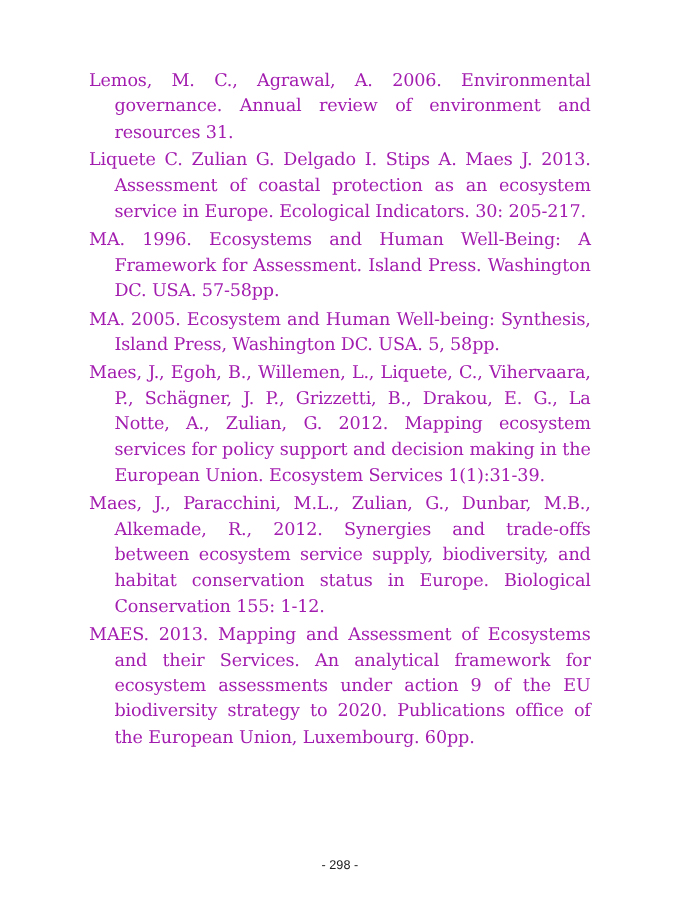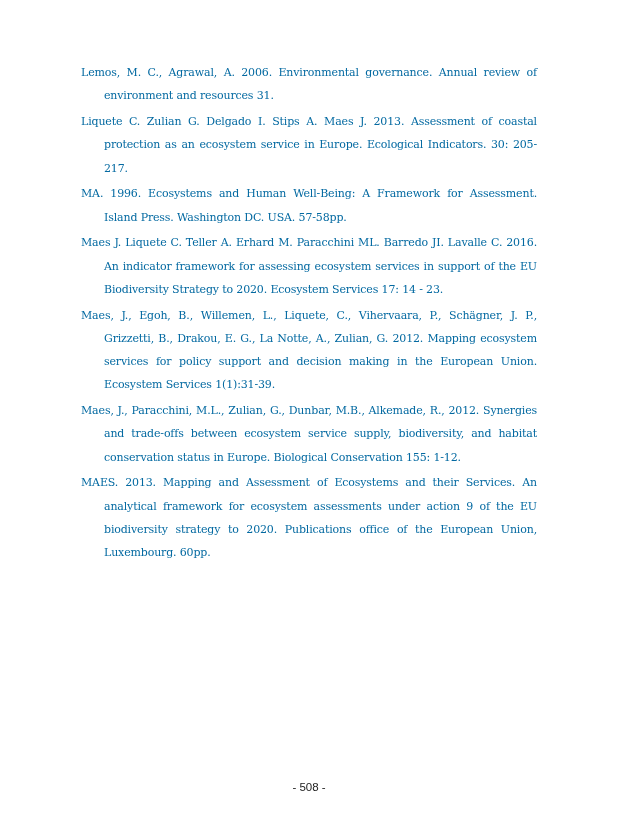--- a/index.html
+++ b/index.html
@@ -3,22 +3,22 @@
 <meta charset="utf-8">
 <style>
   html, body { margin: 0; padding: 0; background: #ffffff; }
   body { width: 618px; height: 840px; position: relative; overflow: hidden; }
   .page {
     position: absolute;
     left: 81px;
     top: 61px;
     width: 456px;
     font-family: "DejaVu Serif", "Liberation Serif", serif;
-    font-size: 11px;
-    color: #0369a1;
+    font-size: 16px;
+    color: #a21caf;
     letter-spacing: -0.15px;
   }
   .ref {
     margin: 0 0 2.4px 0;
     padding-left: 23px;
     text-indent: -23px;
     line-height: 23.3px;
     text-align: justify;
   }
   .footer {
@@ -32,19 +32,19 @@
     color: #222;
   }
 </style>
 </head>
 <body>
 
 <div class="page">
   <p class="ref">Lemos, M. C., Agrawal, A. 2006. Environmental governance. Annual review of environment and resources 31.</p>
   <p class="ref">Liquete C. Zulian G. Delgado I. Stips A. Maes J. 2013. Assessment of coastal protection as an ecosystem service in Europe. Ecological Indicators. 30: 205-217.</p>
   <p class="ref">MA. 1996. Ecosystems and Human Well-Being: A Framework for Assessment. Island Press. Washington DC. USA. 57-58pp.</p>
-  <p class="ref">Maes J. Liquete C. Teller A. Erhard M. Paracchini ML. Barredo JI. Lavalle C. 2016. An indicator framework for assessing ecosystem services in support of the EU Biodiversity Strategy to 2020. Ecosystem Services 17: 14 - 23.</p>
+  <p class="ref">MA. 2005. Ecosystem and Human Well-being: Synthesis, Island Press, Washington DC. USA. 5, 58pp.</p>
   <p class="ref">Maes, J., Egoh, B., Willemen, L., Liquete, C., Vihervaara, P., Schägner, J. P., Grizzetti, B., Drakou, E. G., La Notte, A., Zulian, G. 2012. Mapping ecosystem services for policy support and decision making in the European Union. Ecosystem Services 1(1):31-39.</p>
   <p class="ref">Maes, J., Paracchini, M.L., Zulian, G., Dunbar, M.B., Alkemade, R., 2012. Synergies and trade-offs between ecosystem service supply, biodiversity, and habitat conservation status in Europe. Biological Conservation 155: 1-12.</p>
   <p class="ref">MAES. 2013. Mapping and Assessment of Ecosystems and their Services. An analytical framework for ecosystem assessments under action 9 of the EU biodiversity strategy to 2020. Publications office of the European Union, Luxembourg. 60pp.</p>
 </div>
 
-<div class="footer">- 508 -</div>
+<div class="footer">- 298 -</div>
 
 </body></html>

